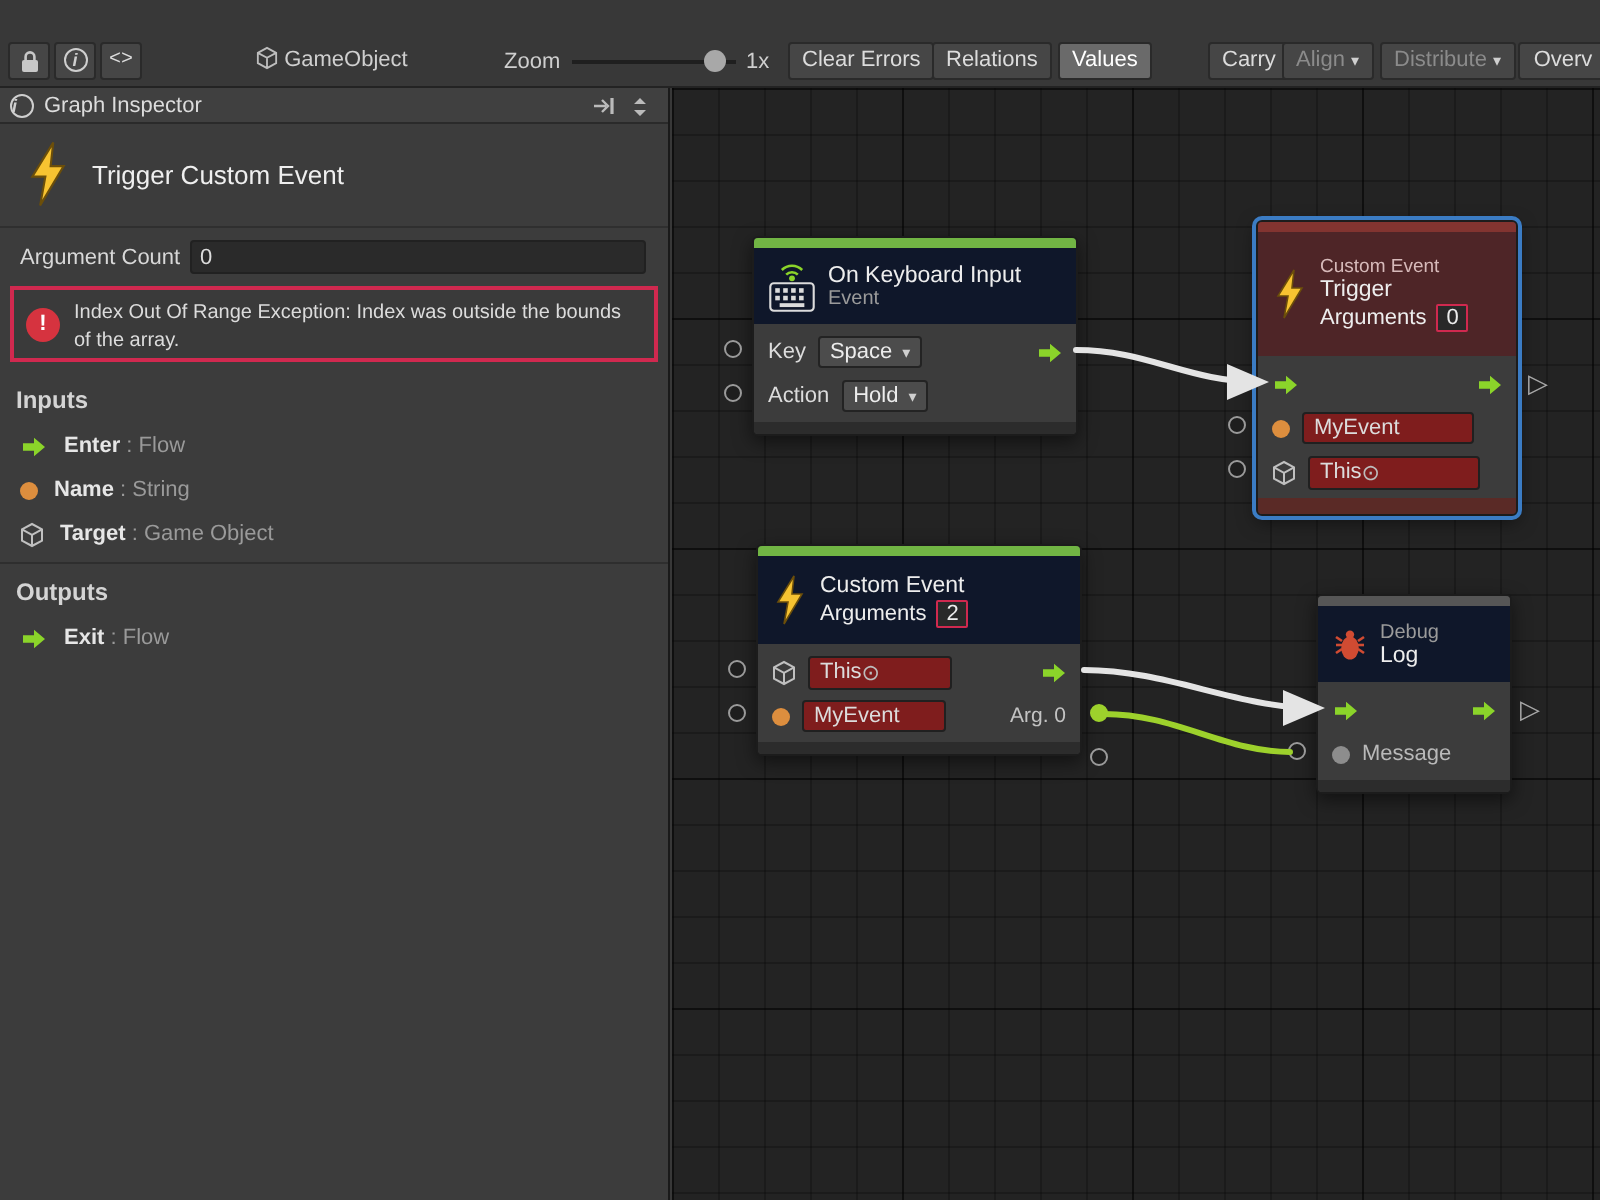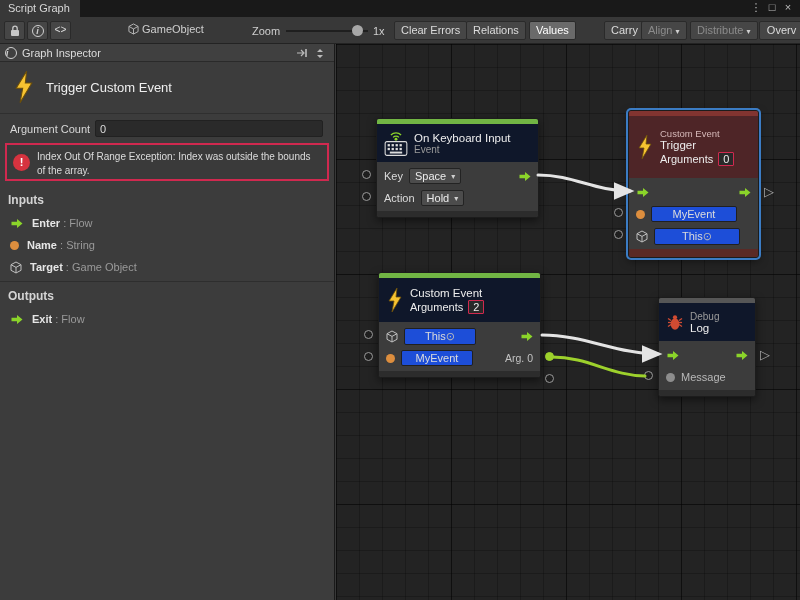--- a/index.html
+++ b/index.html
@@ -53,21 +53,21 @@
   .gnode .strip { height:5px; border-radius:2px 2px 0 0; }
   .gnode .head { background:#0f172a; display:flex; align-items:center; gap:6px; padding:3px 7px; }
   .gnode .tcol { display:flex; flex-direction:column; justify-content:center; }
   .gnode .ntitle { font-size:11.5px; color:#ededed; white-space:nowrap; }
   .gnode .nsub { font-size:10px; color:#9b9b9b; }
   .gnode .ncat { font-size:9.5px; color:#c9c9c9; }
   .gnode .body { background:#3c3c3c; padding:3px 0 2px; }
   .gnode .row { height:22px; display:flex; align-items:center; padding:0 7px; gap:6px; position:relative; font-size:11px; color:#dcdcdc; }
   .gnode .foot { height:6px; background:#2c2c2c; border-radius:0 0 2px 2px; }
   .widget { background:#4c4c4c; border:1px solid #232323; border-radius:2px; color:#ececec; padding:1px 5px; font-size:11px; display:inline-flex; align-items:center; gap:5px; }
-  .fieldw { background:#1d4ed8; border:1px solid #202020; border-radius:2px; color:#dcdcdc; padding:1px 5px; font-size:11px; display:inline-flex; align-items:center; justify-content:center; }
+  .fieldw { background:#7f1d1d; border:1px solid #202020; border-radius:2px; color:#dcdcdc; padding:1px 5px; font-size:11px; display:inline-flex; align-items:center; justify-content:flex-start; }
   .badge { background:#292929; border:1px solid var(--error-red,#d0294f); border-radius:1px; color:#ececec; padding:0 4px; font-size:11px; min-width:14px; text-align:center; display:inline-block; }
   .caret { font-size:8px; color:#cfcfcf; }
   .picker { color:#bdbdbd; font-size:11px; }
   .flowarrow { display:inline-flex; width:14px; height:11px; }
   .flowarrow.right { position:absolute; right:6px; }
   .port { position:absolute; width:9px; height:9px; border:1px solid #9a9a9a; border-radius:50%; background:#1e1e1e; z-index:3; }
   .port.green { background:var(--wire-green,#9dd12c); border-color:var(--wire-green,#9dd12c); }
   .runglyph { position:absolute; color:#a8a8a8; font-size:13px; z-index:3; }
   .rlabel { color:#c3c3c3; font-size:10.5px; margin-left:auto; }
 
@@ -77,26 +77,20 @@
   #trigger-node .foot { background:#5a2a26; }
   #trigger-node .ncat { color:#d6b9b9; }
 
   .wires { position:absolute; left:0; top:0; width:464px; height:556px; z-index:4; pointer-events:none; }
 </style>
 </head>
 <body>
 
 <div id="app">
 
-  <div class="tabbar">
-    <div class="tab">Script Graph</div>
-    <div class="winctl" style="right:36px;">⋮</div>
-    <div class="winctl" style="right:20px;">□</div>
-    <div class="winctl" style="right:4px;">×</div>
-  </div>
 
   <div class="toolbar">
     <div class="tbtn icon" style="left:4px;">
       <svg width="12" height="13" viewBox="0 0 12 13" style="margin-top:2px;">
           <rect x="2" y="6" width="8" height="6" rx="1" fill="#c8c8c8"></rect>
           <path d="M3.8 6 V4.4 a2.2 2.2 0 0 1 4.4 0 V6" stroke="#c8c8c8" stroke-width="1.3" fill="none"></path>
         </svg>
     </div>
     <div class="tbtn icon" style="left:27px;">
       <span class="infocircle">i</span>

